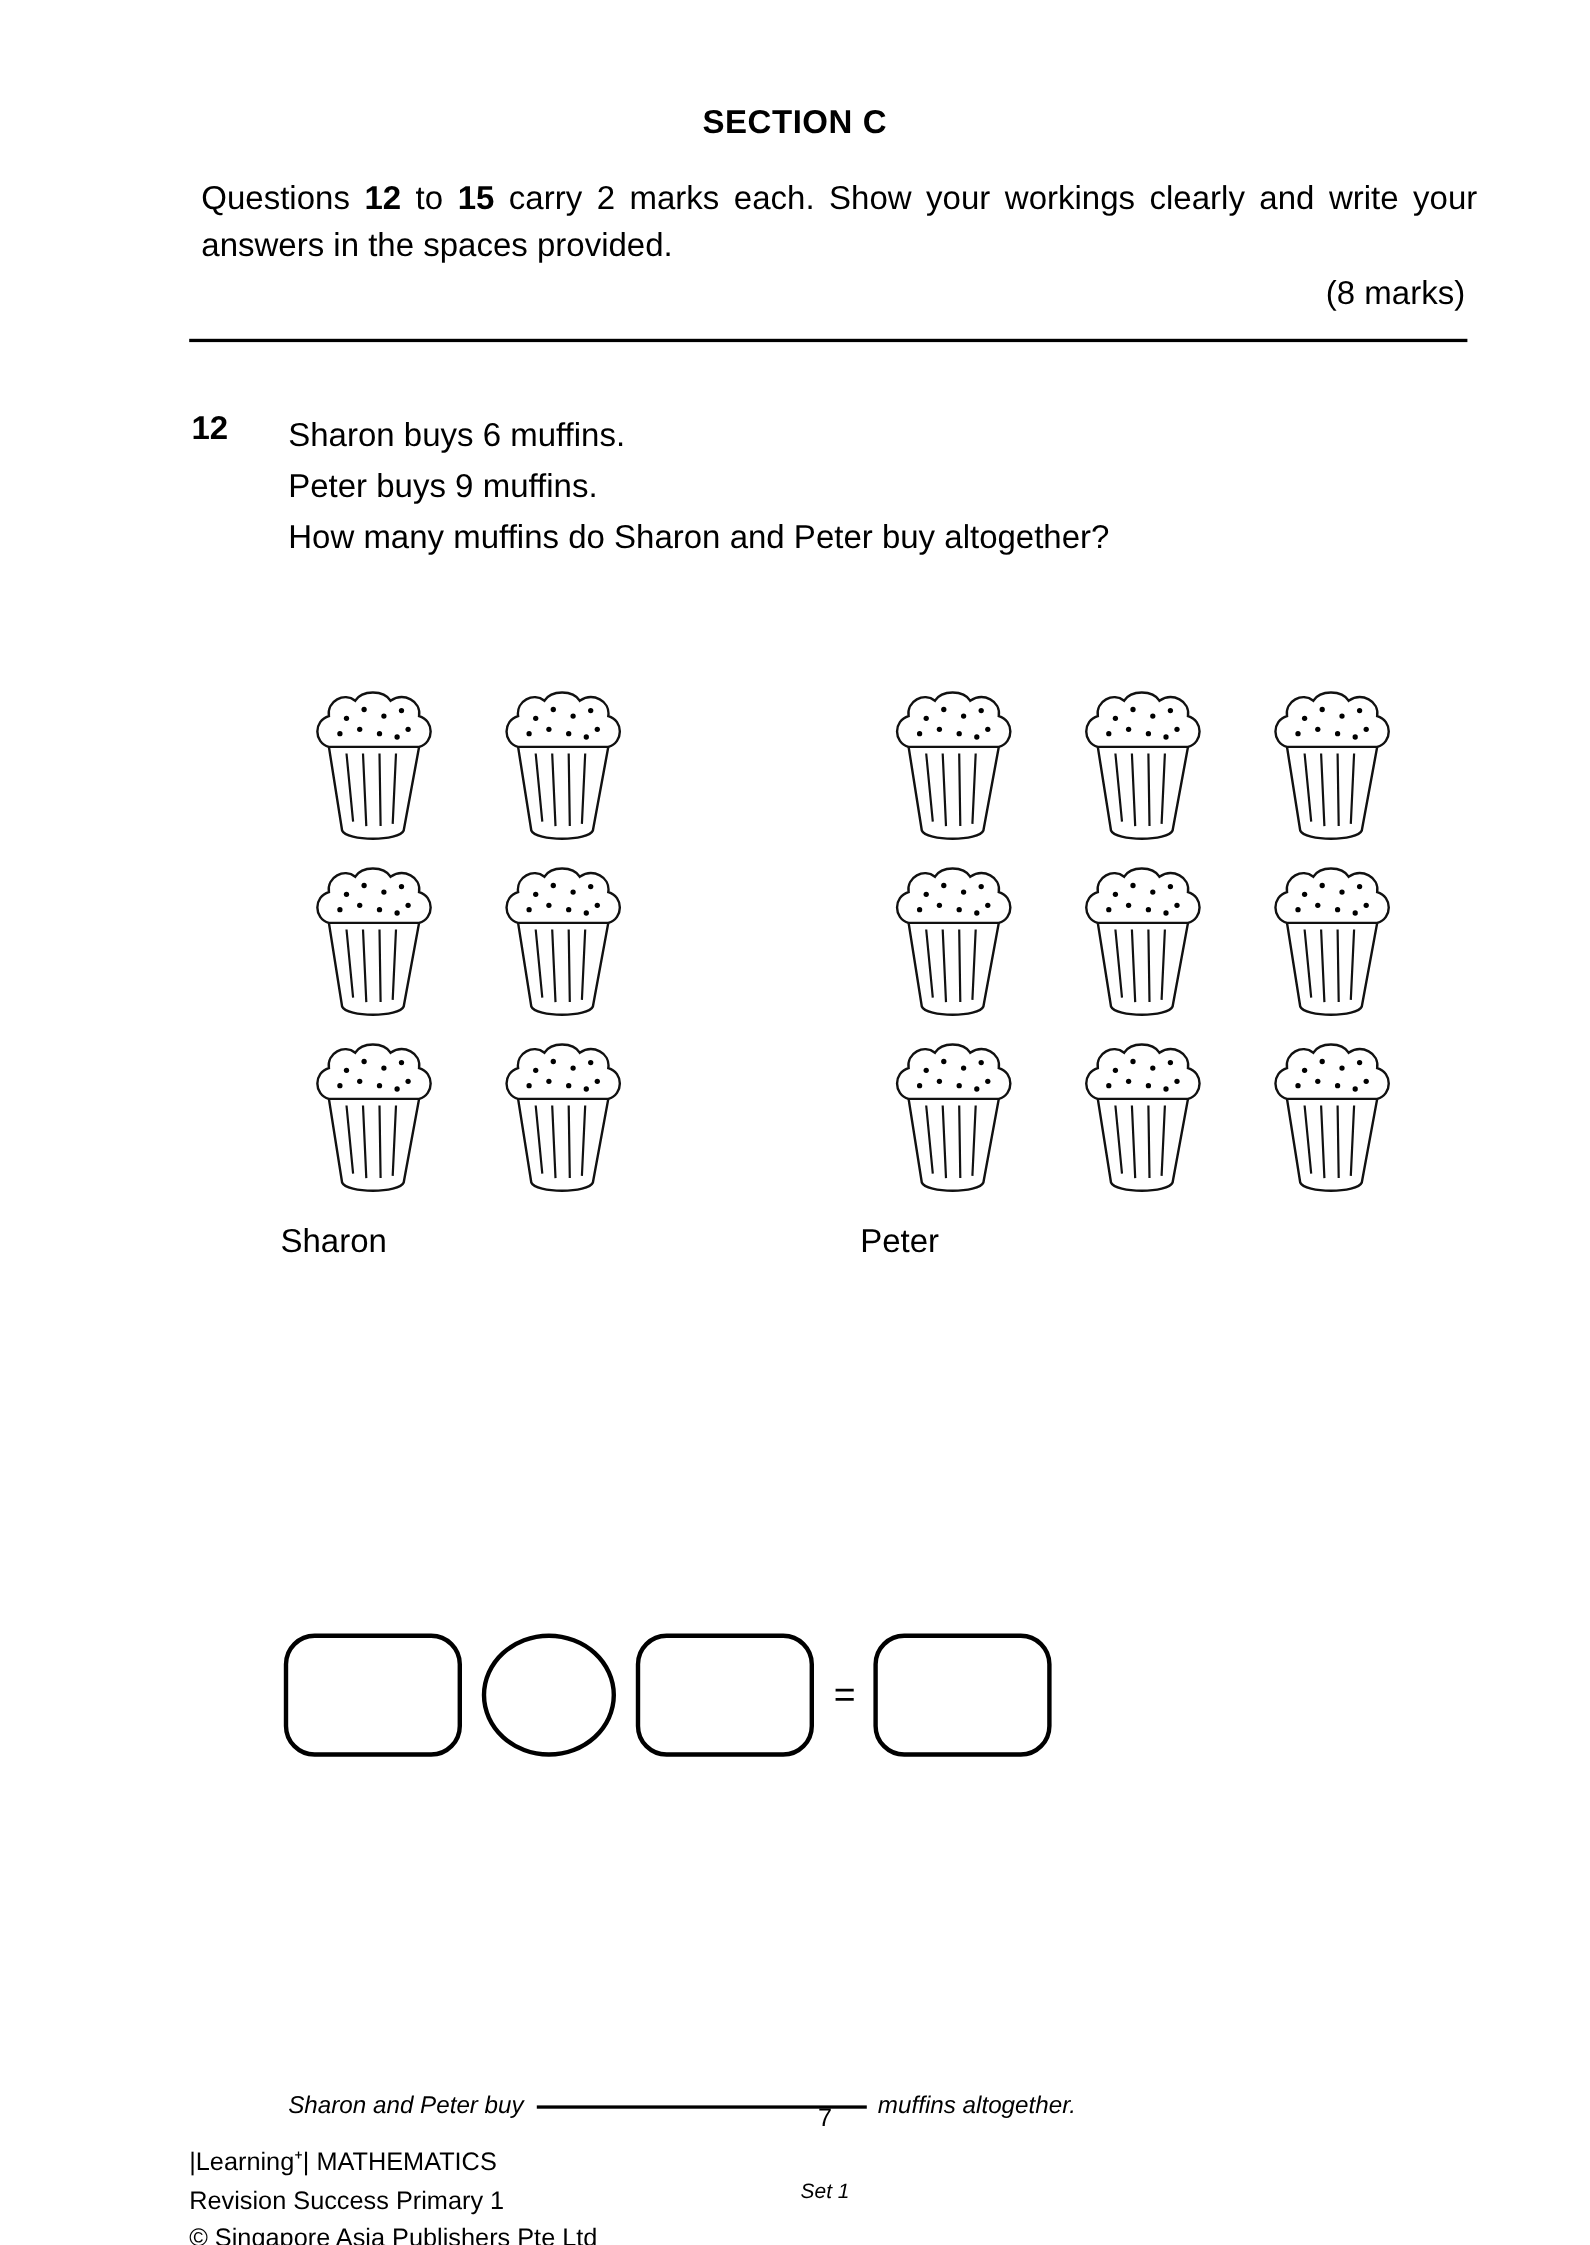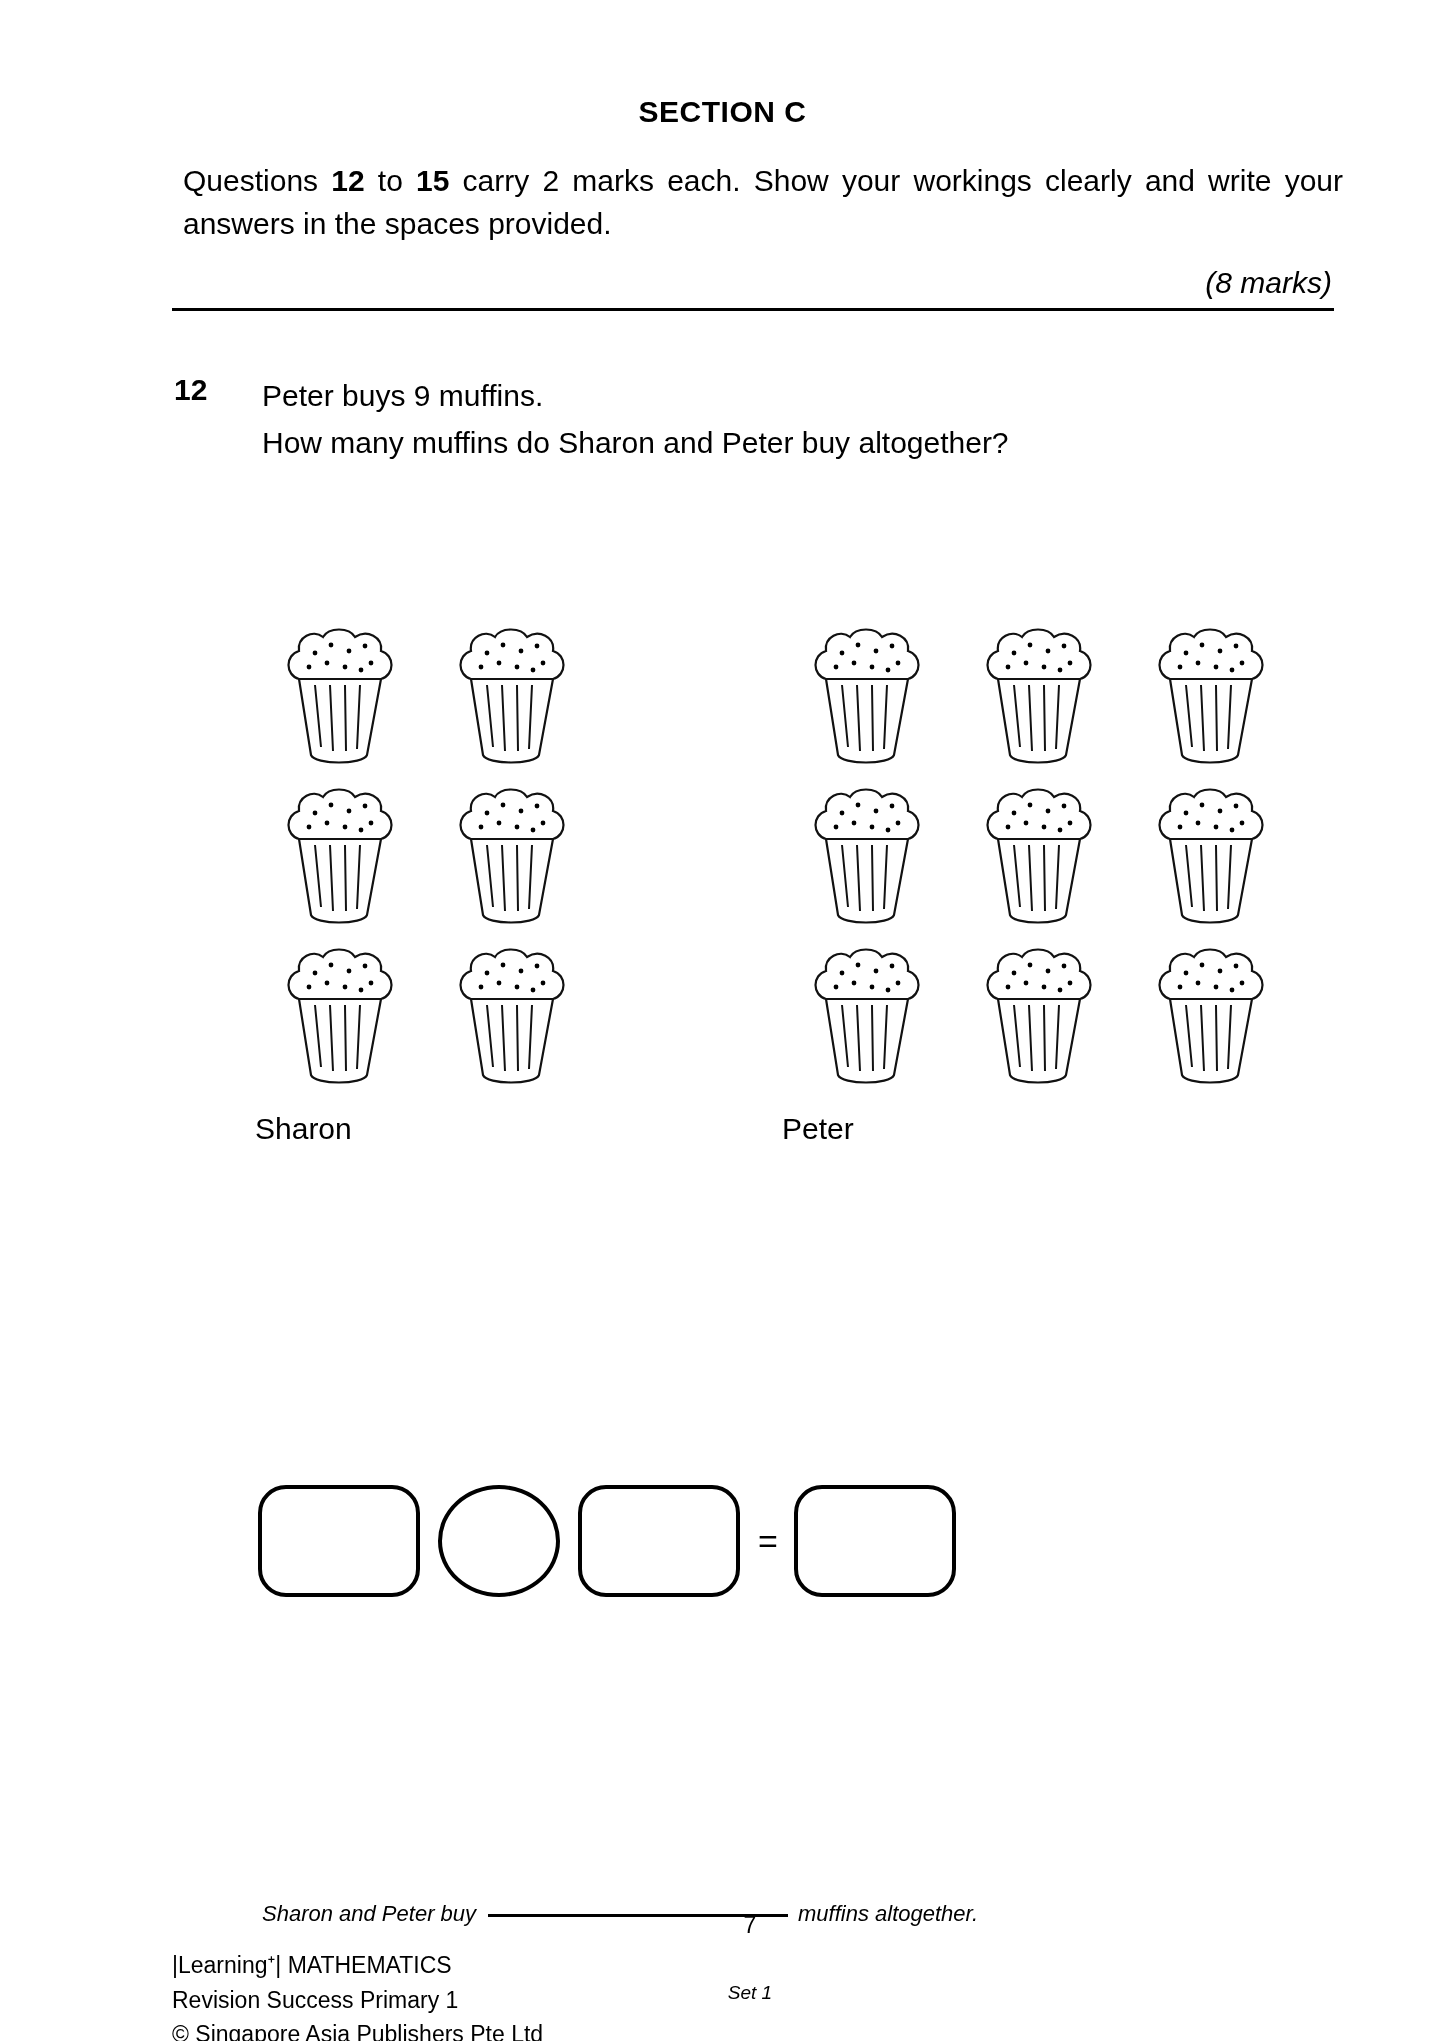--- a/index.html
+++ b/index.html
@@ -42,26 +42,25 @@
     width: 1160px;
     font-size: 30px;
     line-height: 1.42;
     text-align: justify;
     margin-left: 11px;
   }
   .intro b { font-weight: bold; }
 
   .marks {
     position: absolute;
-    top: 266px;
+    top: 250px;
     left: 172px;
     width: 1160px;
     text-align: right;
     font-size: 30px;
-    font-style: italic;
   }
 
   .rule {
     position: absolute;
     top: 308px;
     left: 172px;
     width: 1162px;
     height: 0;
     border-top: 3px solid #000;
   }
@@ -198,20 +197,21 @@
   <div class="intro">
     <span>Questions </span><b>12</b><span> to </span><b>15</b><span> carry 2 marks each. Show your workings clearly and write your answers in the spaces provided.</span>
   </div>
 
   <div class="marks">(8 marks)</div>
 
   <div class="rule"></div>
 
   <div class="q-number">12</div>
   <div class="q-lines">
+    <div>Sharon buys 6 muffins.</div>
     <div>Peter buys 9 muffins.</div>
     <div>How many muffins do Sharon and Peter buy altogether?</div>
   </div>
 
   <div class="muffin-group" id="sharon-group">
     <div class="muffin-grid grid-2">
       <div class="muffin-cell">
         <svg width="132" height="150" viewBox="0 0 132 150">
           <path d="M24 54 C10 50 10 30 24 26 C22 12 38 4 48 12 C54 2 74 2 80 12 C92 4 108 12 106 26 C120 30 120 50 106 54 Z" fill="none" stroke="#111" stroke-width="2.2"></path>
           <path d="M24 54 L36 130 C40 140 88 140 92 130 L106 54" fill="none" stroke="#111" stroke-width="2.2"></path>

